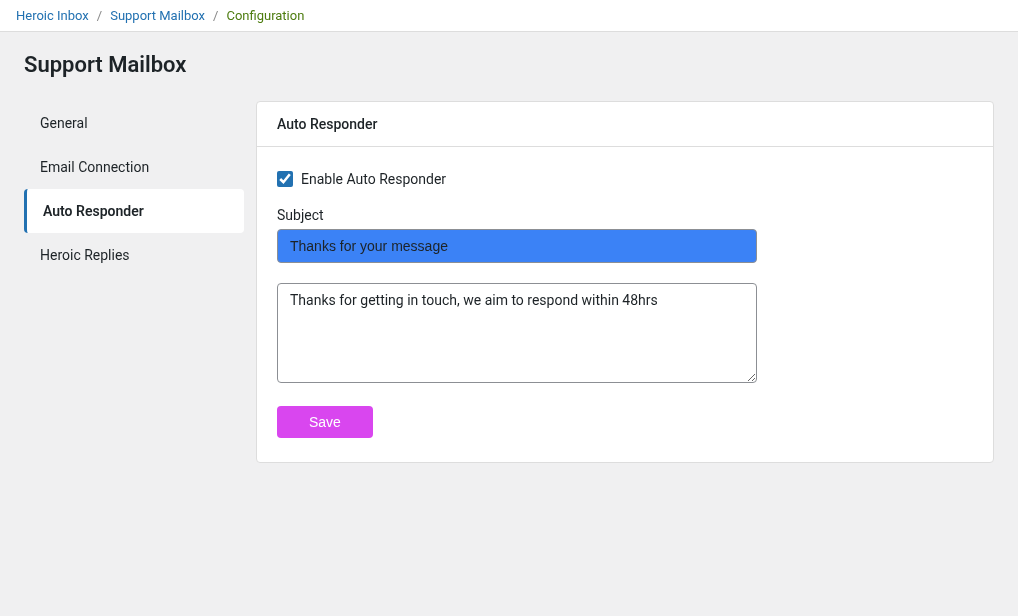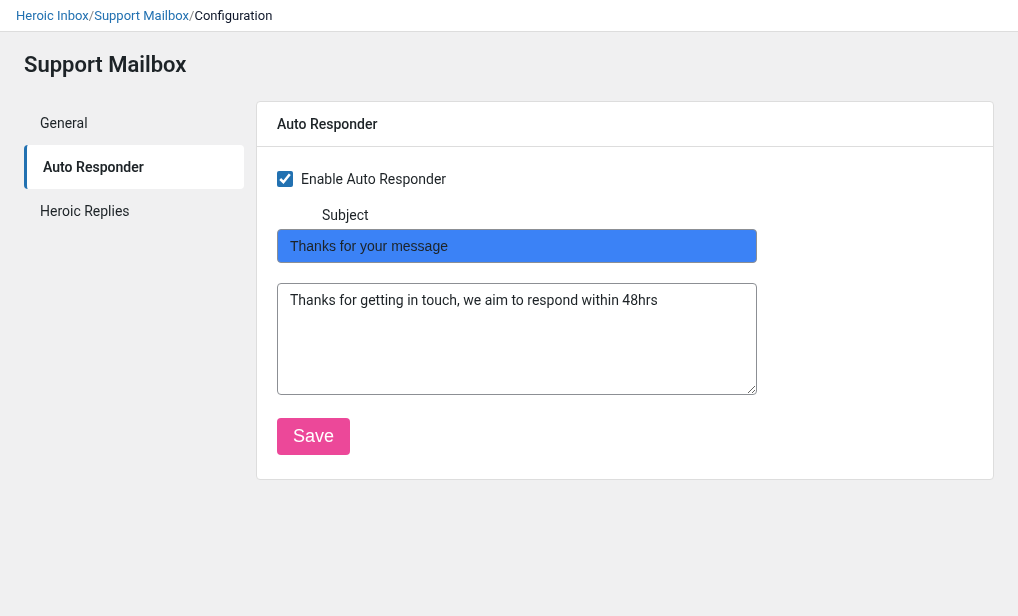--- a/index.html
+++ b/index.html
@@ -19,35 +19,35 @@
 
     .breadcrumb-bar {
       background: #fff;
       padding: 8px 16px;
       border-bottom: 1px solid #ddd;
     }
 
     .breadcrumb {
       display: flex;
       align-items: center;
-      gap: 0;
+      gap: 8px;
       font-size: 13px;
     }
 
     .breadcrumb a {
       color: #2271b1;
       text-decoration: none;
     }
 
     .breadcrumb-sep {
       color: #888;
     }
 
     .breadcrumb-current {
-      color: #0f172a;
+      color: #4d7c0f;
     }
 
     .page-wrapper {
       padding: 20px 24px;
     }
 
     .page-title {
       font-size: 22px;
       font-weight: 600;
       color: #1d2327;
@@ -119,55 +119,54 @@
 
     .form-group {
       margin-bottom: 20px;
     }
 
     .form-label {
       display: block;
       margin-bottom: 6px;
       font-size: 14px;
       color: #1d2327;
-      margin-left: 45px;
     }
 
     .form-input {
       width: 480px;
       padding: 8px 12px;
       border: 1px solid #8c8f94;
       border-radius: 4px;
       font-size: 14px;
       color: #1d2327;
       background: #3b82f6;
       outline: none;
     }
 
     .form-textarea {
       width: 480px;
-      height: 112px;
+      height: 100px;
       padding: 8px 12px;
       border: 1px solid #8c8f94;
       border-radius: 4px;
       font-size: 14px;
       color: #1d2327;
       background: #fff;
       resize: vertical;
       outline: none;
       font-family: inherit;
     }
 
     .save-button {
-      background: #ec4899;
+      background: #d946ef;
       color: #fff;
       border: none;
-      padding: 8px 16px;
-      border-radius: 4px;
-      font-size: 18px;
+      padding: 8px 32px;
+      border-radius: 4px;
+      font-size: 14px;
       cursor: pointer;
       font-weight: 500;
     }
   </style>
 </head>
 <body>
 
 <div class="breadcrumb-bar">
   <nav class="breadcrumb">
     <a href="#">Heroic Inbox</a>
@@ -180,20 +179,23 @@
 
 <div class="page-wrapper">
   <h1 class="page-title">Support Mailbox</h1>
 
   <div class="content-layout">
 
     <nav class="sidebar">
       <div class="sidebar-item">
         <span>General</span>
       </div>
+      <div class="sidebar-item">
+        <span>Email Connection</span>
+      </div>
       <div class="sidebar-item active">
         <span>Auto Responder</span>
       </div>
       <div class="sidebar-item">
         <span>Heroic Replies</span>
       </div>
     </nav>
 
     <div class="main-content">
       <div class="section-header">

